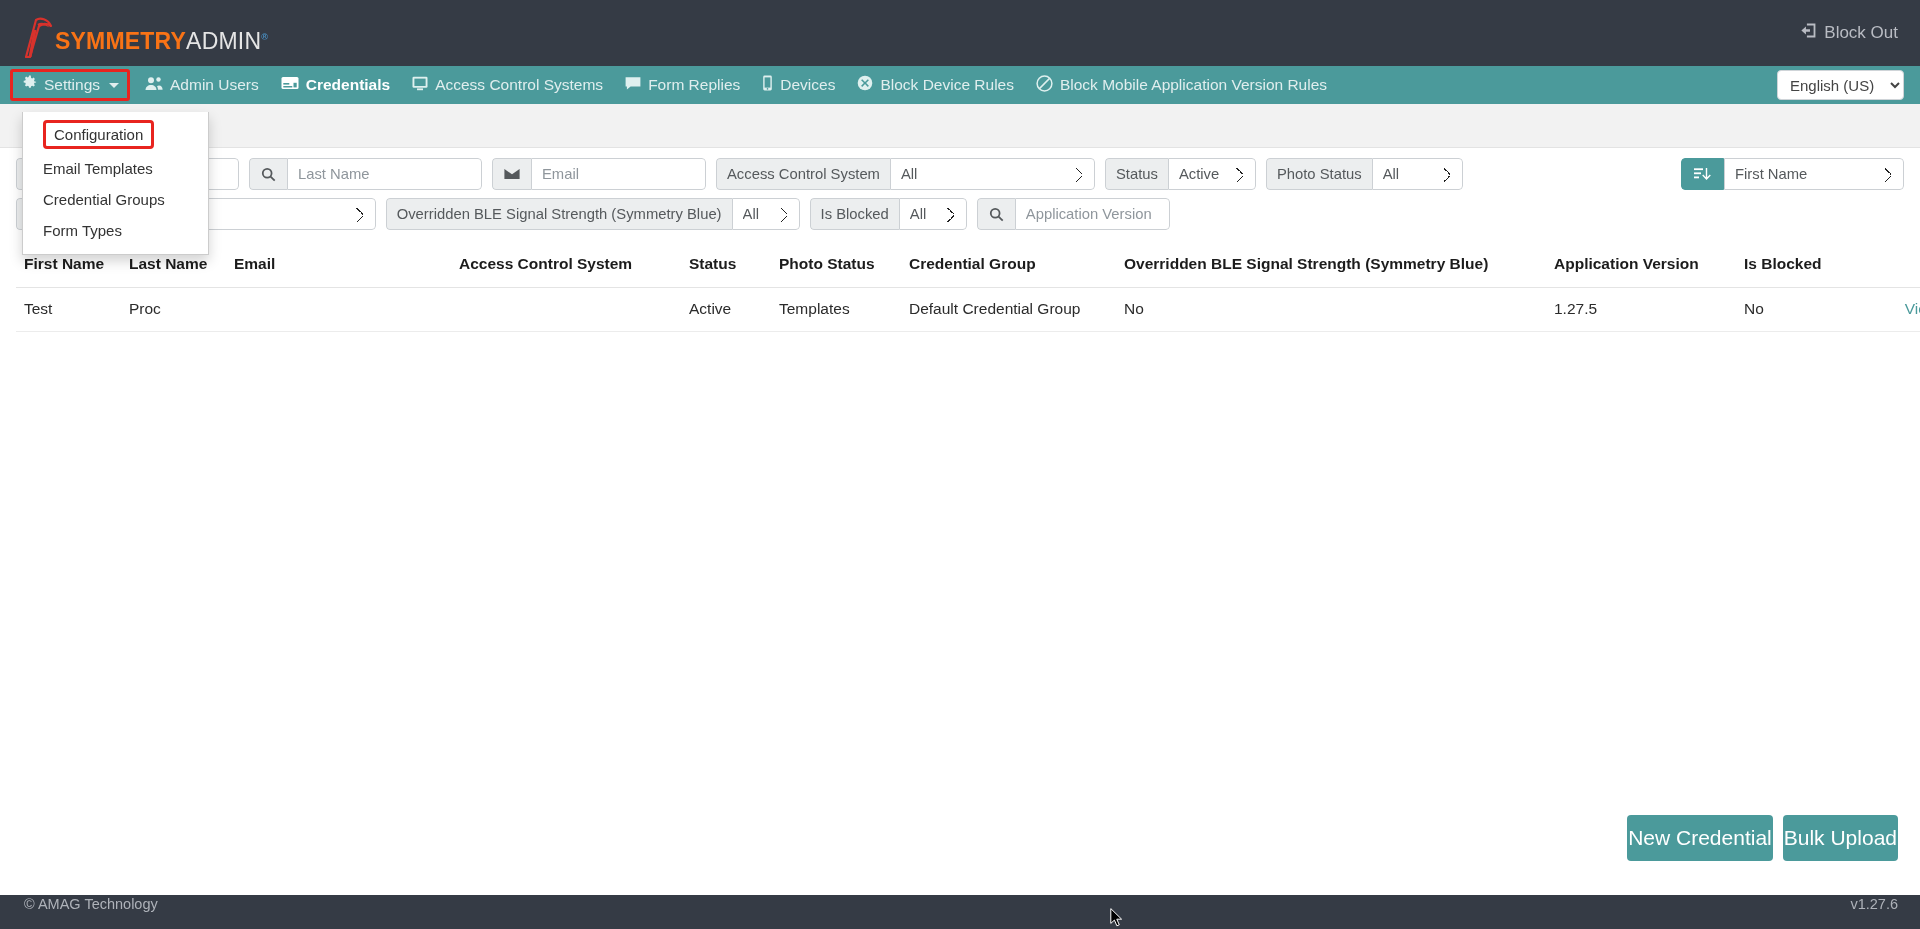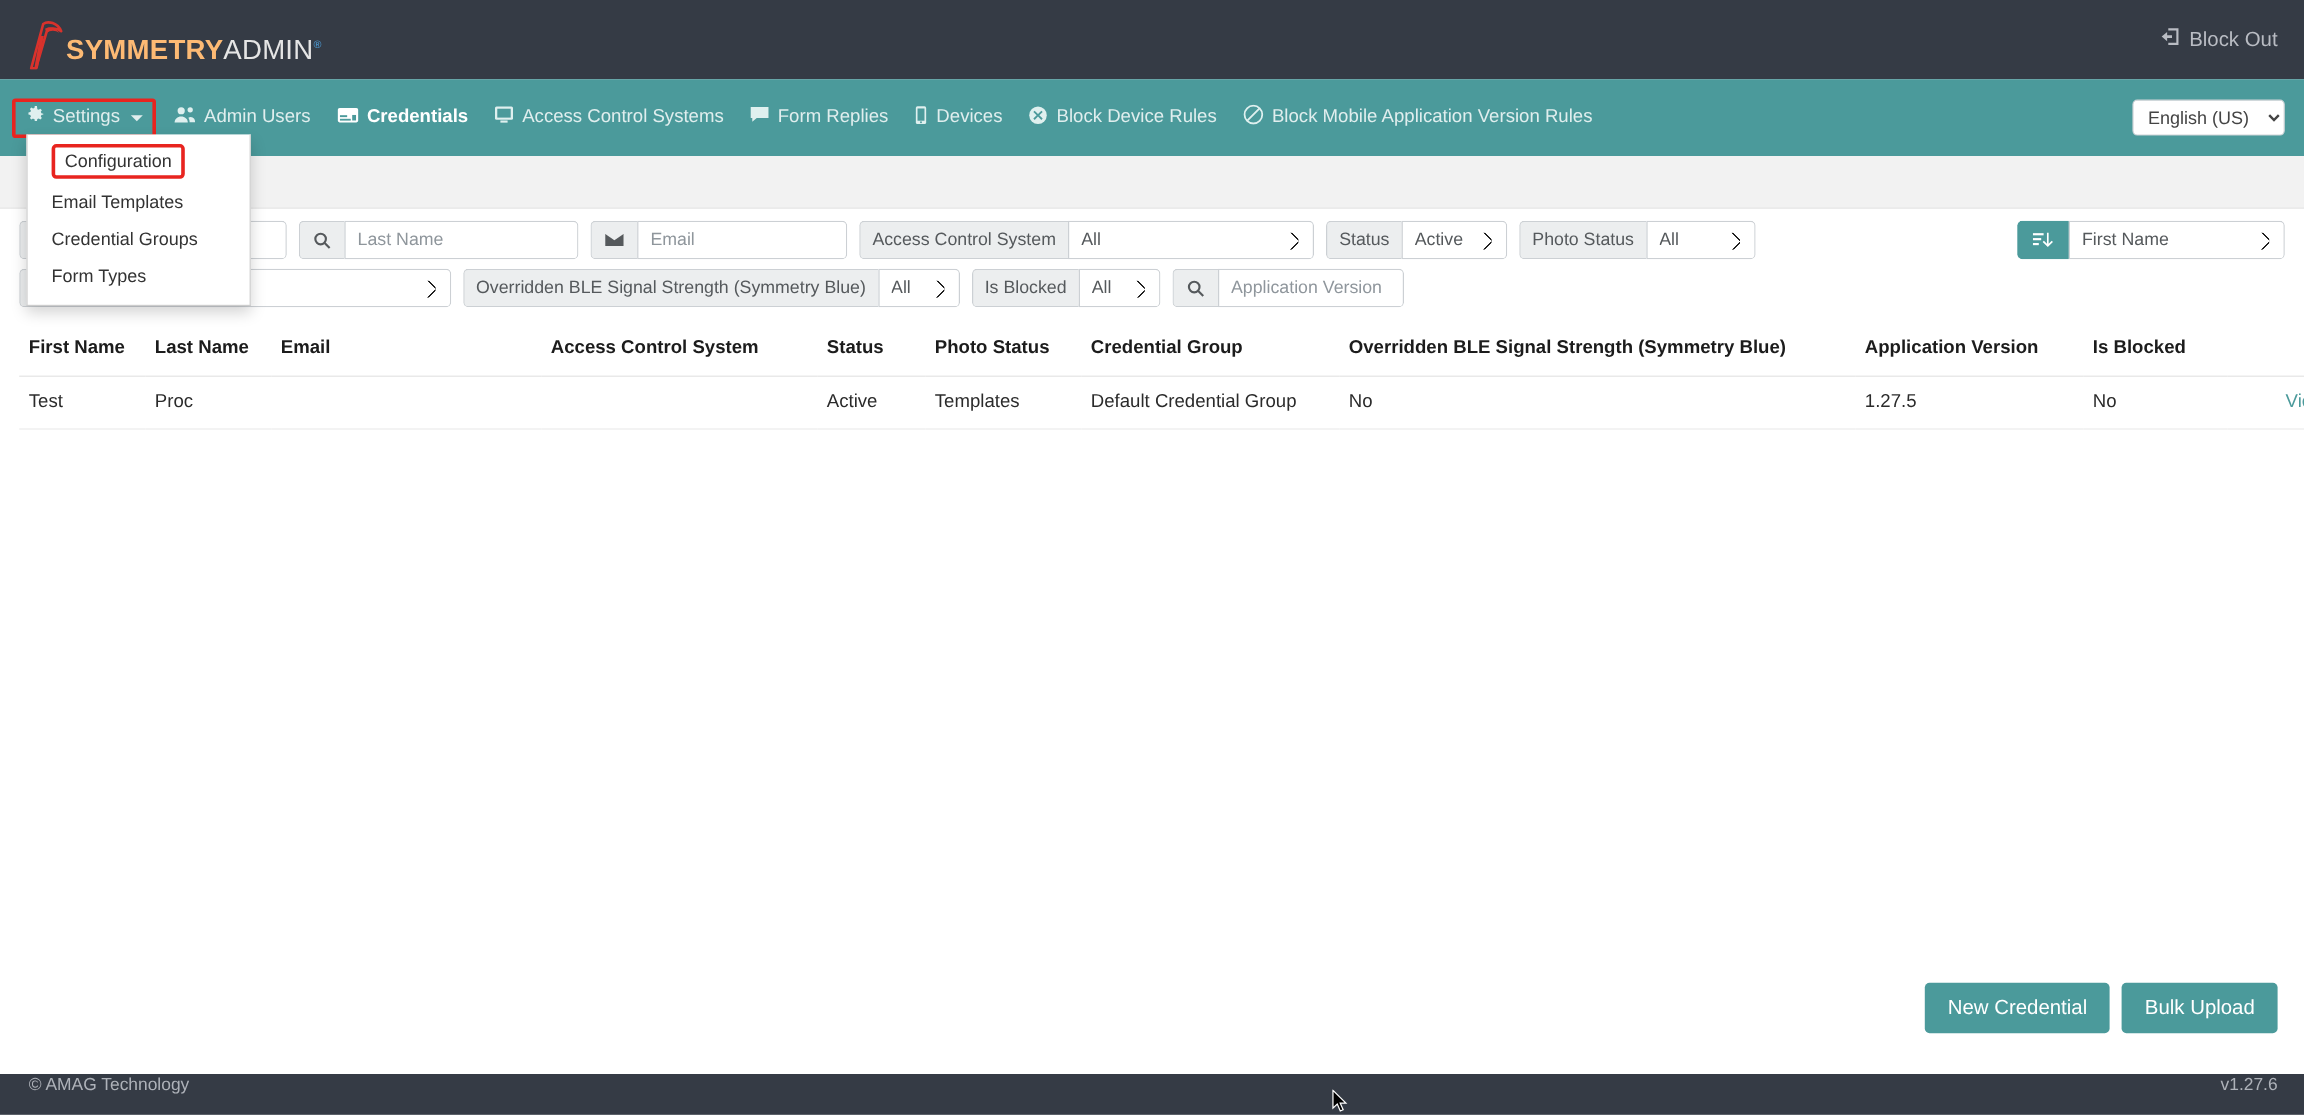--- a/index.html
+++ b/index.html
@@ -20,32 +20,32 @@
     justify-content: space-between;
     padding: 0 22px 0 20px;
     position: relative;
   }
   .logo-wrap { display: flex; align-items: flex-end; height: 46px; }
   .logo-mark { width: 34px; height: 40px; position: relative; margin-right: 1px; }
   .logo-text {
     font-size: 23px; font-weight: 700; letter-spacing: .2px;
     line-height: 1; position: relative; top: -3px;
   }
-  .logo-sym { color: #fdba74; }
+  .logo-sym { color: #f97316; }
   .logo-adm { color: #e5e5e5; font-weight: 400; }
   .logo-tm { color: #4a90c4; font-size: 9px; vertical-align: super; }
 
   .signout {
     color: #b9bcc3; font-size: 17px; display: flex; align-items: center; gap: 7px;
     cursor: pointer; text-decoration: none;
   }
 
   
   .navbar {
-    height: 64px;
+    height: 38px;
     background: #4b9a9b;
     display: flex;
     align-items: center;
     padding: 0 16px 0 10px;
     position: relative;
     justify-content: space-between;
   }
   .nav-left { display: flex; align-items: center; height: 100%; }
   .nav-item {
     display: flex; align-items: center; gap: 7px;
@@ -161,21 +161,21 @@
   .c-block { width: 120px; }
   .c-view  { width: 90px; }
 
   
   .actions {
     position: absolute; right: 22px; bottom: 68px;
     display: flex; gap: 10px;
   }
   .btn {
     background: #4b9a9b; color: #ffffff; border: none; border-radius: 4px;
-    font-size: 17px; padding: 11px 19px; cursor: pointer;
+    font-size: 21px; padding: 11px 1px; cursor: pointer;
     font-family: "Liberation Sans", sans-serif;
   }
 
   
   .footer {
     position: absolute; bottom: 0; left: 0; right: 0;
     height: 34px; background: #353b45;
     display: flex; align-items: center; justify-content: space-between;
     padding: 0 22px 16px 24px;
     color: #aeb2b9; font-size: 14.5px;

